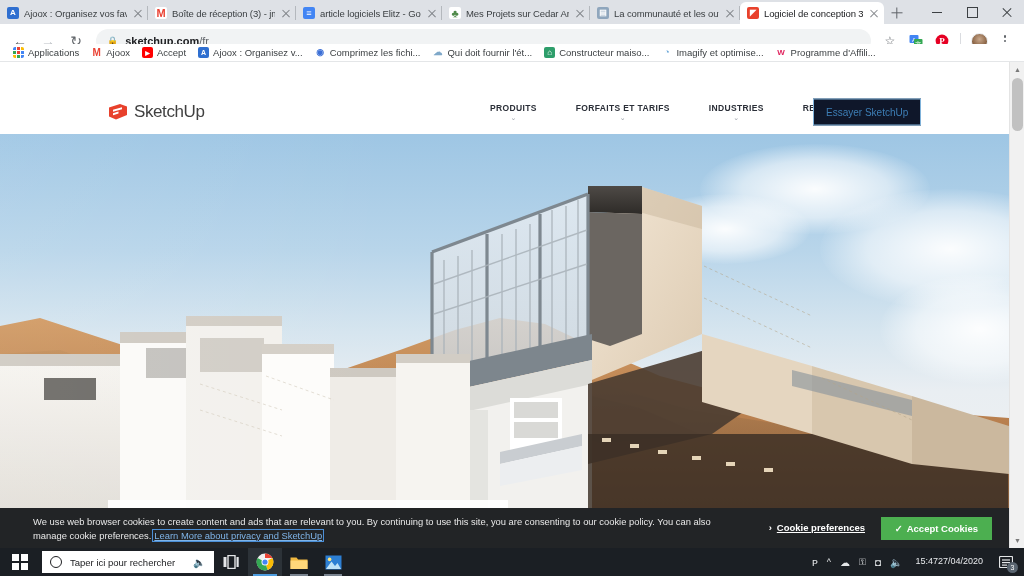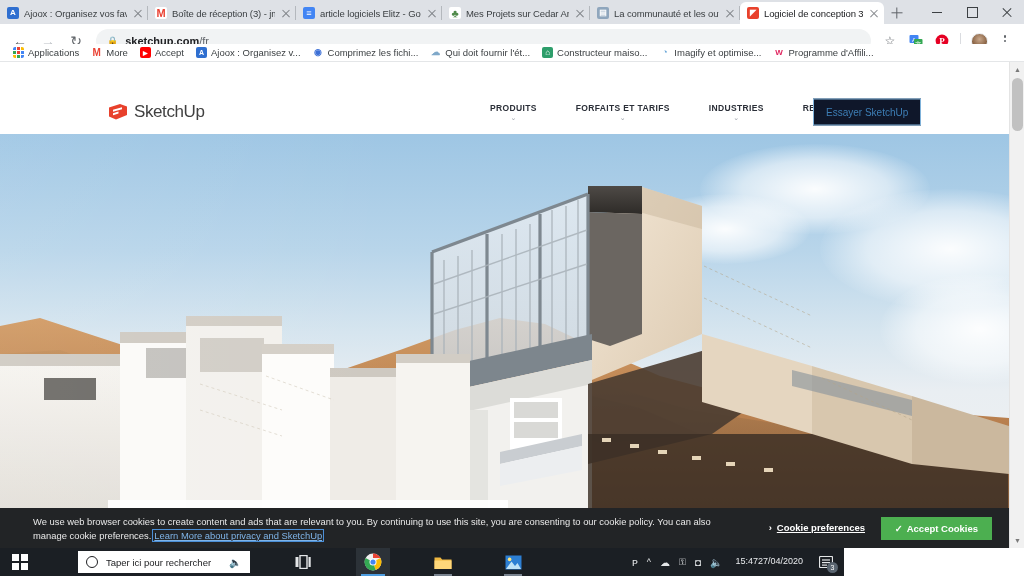--- a/index.html
+++ b/index.html
@@ -256,22 +256,22 @@
   .cookie-prefs .lab { text-decoration:underline; }
   .cookie-accept {
     position:absolute; right:17px; top:9px;
     background:#4caf50; color:#fff; font-size:9.5px; font-weight:bold;
     padding:6px 14px; display:flex; align-items:center; gap:4px;
     white-space:nowrap;
   }
 
   
   .taskbar {
-    position:absolute; bottom:0; left:0; width:844px; height:28px;
-    background:#1b1f24; display:flex; align-items:center; z-index:100;gap:36px;
+    position:absolute; bottom:0; left:0; width:1024px; height:28px;
+    background:#1b1f24; display:flex; align-items:center; z-index:100;
   }
   .startbtn {
     width:40px; height:28px; display:flex; align-items:center; justify-content:center;
   }
   .winlogo { display:grid; grid-template-columns:7px 7px; grid-gap:1.6px; }
   .winlogo i { background:#fff; display:block; height:7px; }
   .tbsearch {
     width:172px; height:22px; background:#fff; display:flex; align-items:center;
     padding:0 8px; gap:8px; margin-left:2px;
   }
@@ -425,21 +425,21 @@
           <i></i>
           <i></i>
           <i></i>
         </span>
       <span>Applications</span>
     </div>
     <div class="bm">
       <span class="bmico" style="background:#fff;color:#ea4335;font-size:10px;font-weight:900">
           <span>M</span>
         </span>
-      <span>More</span>
+      <span>Ajoox</span>
     </div>
     <div class="bm">
       <span class="bmico" style="background:#ff0000;font-size:6px">
           <span>▶</span>
         </span>
       <span>Accept</span>
     </div>
     <div class="bm">
       <span class="bmico" style="background:#2f6fd0;font-size:7px">
           <span>A</span>

